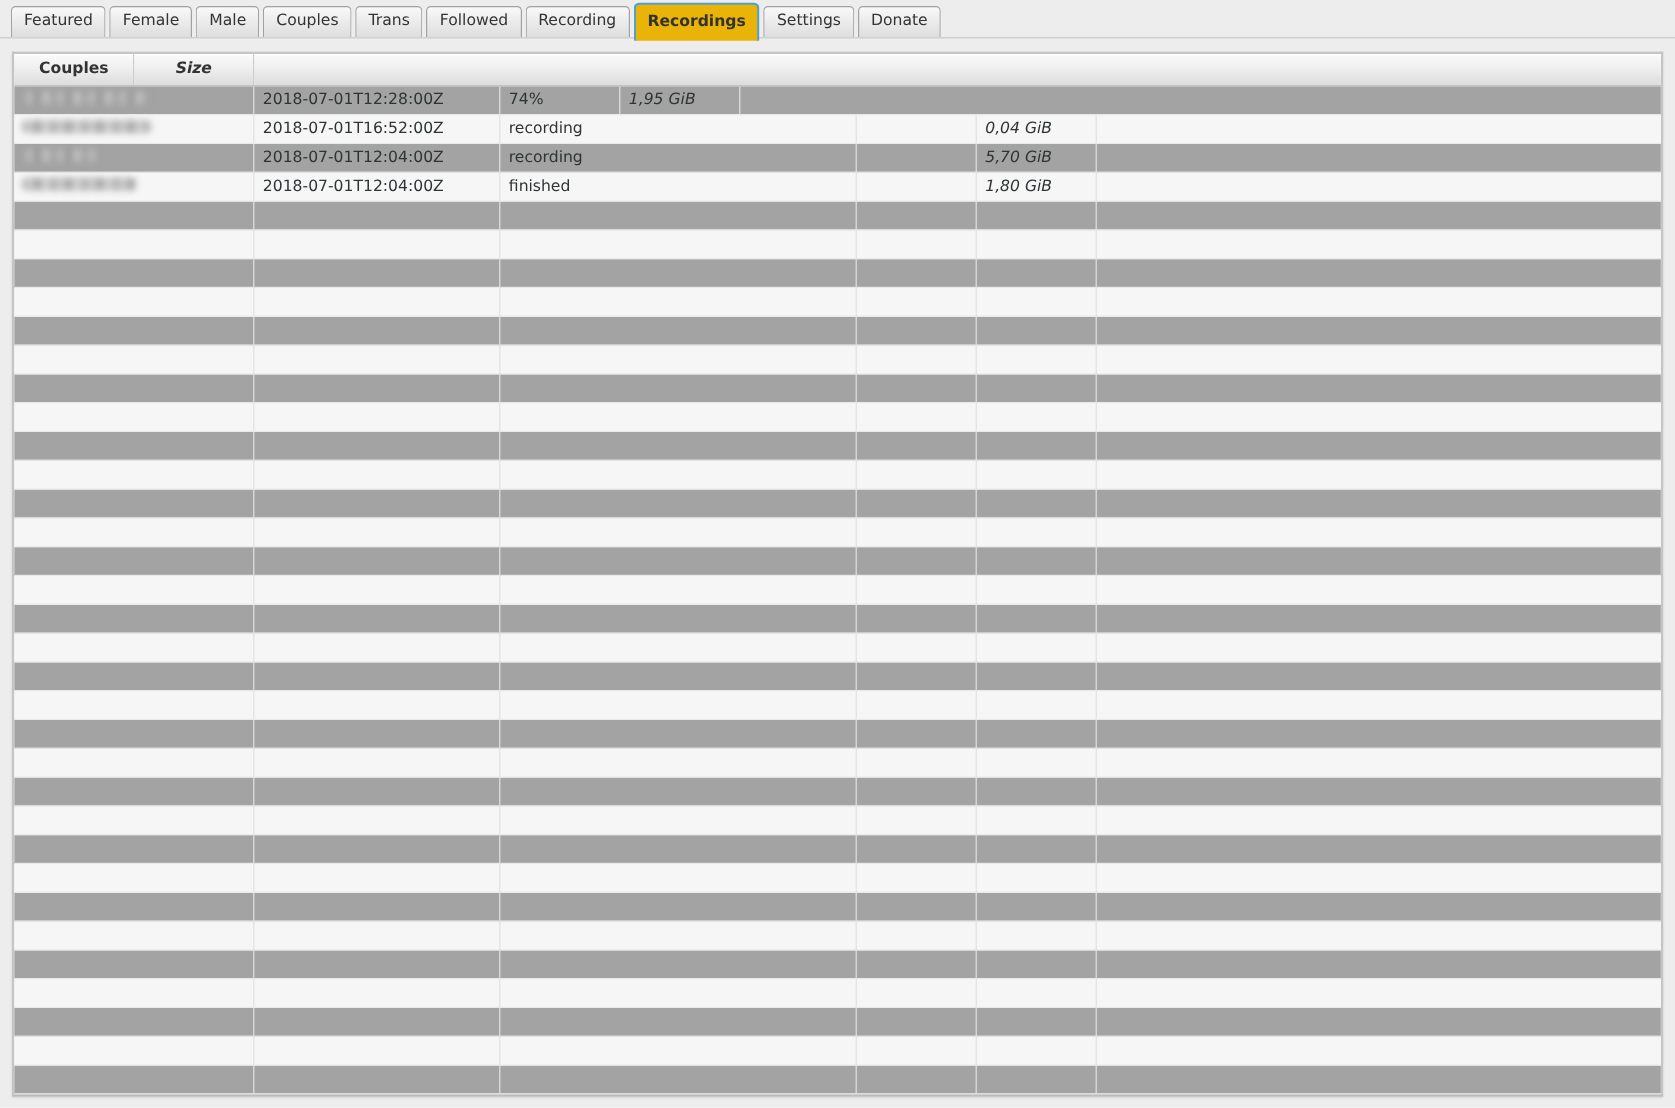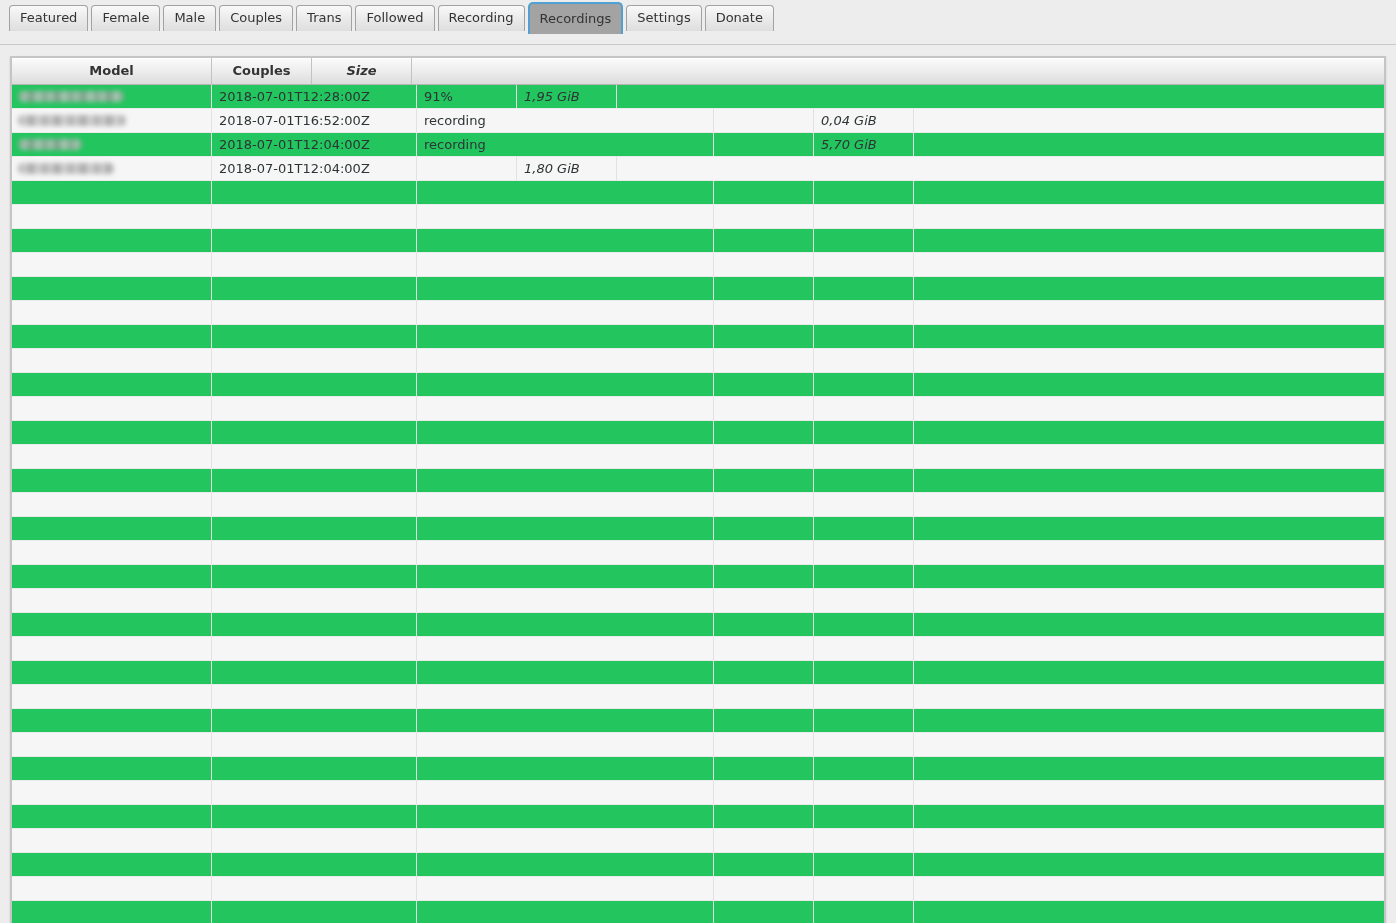--- a/index.html
+++ b/index.html
@@ -7,42 +7,43 @@
     width:1396px;height:923px;overflow:hidden;
     background:var(--page-bg,#ededed);
     font-family:"DejaVu Sans","Liberation Sans",sans-serif;
     font-size:13px;color:#2e3436;
     -webkit-user-select:none;user-select:none;
   }
 
   
   .tabbar{
     height:31px;
-    padding:0 0 13px 9px;
+    padding:0 0 0 9px;
     border-bottom:1px solid #c9c9c9;
     display:flex;align-items:flex-end;
     position:relative;
   }
   .tab{
     box-sizing:border-box;
     height:26px;line-height:24px;
     padding:0 10px;margin-right:3px;
     border:1px solid #a2a2a2;border-bottom:none;
     border-radius:4px 4px 0 0;
     background:linear-gradient(#f9f9f9,#e8e8e8 60%,#dedede);
     color:#333;white-space:nowrap;cursor:default;
     position:relative;
   }
   .tab.selected{
     height:32px;line-height:30px;
     margin-bottom:-3px;
-    background:#a3a3a3;
+    background:#eab308;
     border:2px solid var(--accent,#50a1d2);border-bottom:none;
     border-radius:5px 5px 0 0;
     z-index:2;
+    font-weight:bold;
   }
 
   
   .table{
     box-sizing:border-box;
     margin:11px 10px 0 10px;
     width:1376px;
     border:2px solid #c5c5c5;
     border-bottom-color:#bcbcbc;
     background:#ffffff;
@@ -57,21 +58,21 @@
     background:linear-gradient(#fbfbfb,#ececec 55%,#dcdcdc);
     border-right:1px solid #c2c2c2;
     border-bottom:1px solid #b5b5b5;
     box-shadow:inset 0 1px 0 #ffffff;
     overflow:hidden;white-space:nowrap;
     cursor:default;
   }
   .th:last-child{border-right:none;}
 
   .tbody{display:block;}
-  .row{display:flex;height:24px;background:#22c55e;}
+  .row{display:flex;height:24px;background:#a3a3a3;}
   .row.alt{background:var(--row-alt,#f6f6f6);}
   .td{
     box-sizing:border-box;
     height:24px;line-height:23px;
     padding-left:7px;
     border-right:1px solid #e1e1e1;
     border-bottom:1px solid #eaeaea;
     overflow:hidden;white-space:nowrap;
   }
   .td.c-fill{border-right:none;}
@@ -107,30 +108,29 @@
     <div class="tab">Trans</div>
     <div class="tab">Followed</div>
     <div class="tab">Recording</div>
     <div class="tab selected">Recordings</div>
     <div class="tab">Settings</div>
     <div class="tab">Donate</div>
   </div>
 
 <div class="table">
   <div class="thead">
-      <div class="th c-model">Model</div>
       <div class="th c-progress">Couples</div>
       <div class="th c-size">Size</div>
       <div class="th c-fill"></div>
     </div>
   <div class="tbody">
       <div class="row">
         <div class="td c-model"><span class="blur-blob" style="width: 106px;"></span></div>
         <div class="td c-date">2018-07-01T12:28:00Z</div>
-        <div class="td c-progress">91%</div>
+        <div class="td c-progress">74%</div>
         <div class="td c-size">1,95 GiB</div>
         <div class="td c-fill"></div>
       </div>
       <div class="row alt">
         <div class="td c-model"><span class="blur-blob" style="width: 108px;"></span></div>
         <div class="td c-date">2018-07-01T16:52:00Z</div>
         <div class="td c-status">recording</div>
         <div class="td c-progress"></div>
         <div class="td c-size">0,04 GiB</div>
         <div class="td c-fill"></div>
@@ -139,20 +139,21 @@
         <div class="td c-model"><span class="blur-blob" style="width: 64px;"></span></div>
         <div class="td c-date">2018-07-01T12:04:00Z</div>
         <div class="td c-status">recording</div>
         <div class="td c-progress"></div>
         <div class="td c-size">5,70 GiB</div>
         <div class="td c-fill"></div>
       </div>
       <div class="row alt">
         <div class="td c-model"><span class="blur-blob" style="width: 96px;"></span></div>
         <div class="td c-date">2018-07-01T12:04:00Z</div>
+        <div class="td c-status">finished</div>
         <div class="td c-progress"></div>
         <div class="td c-size">1,80 GiB</div>
         <div class="td c-fill"></div>
       </div>
       <div class="row">
         <div class="td c-model"></div>
         <div class="td c-date"></div>
         <div class="td c-status"></div>
         <div class="td c-progress"></div>
         <div class="td c-size"></div>

